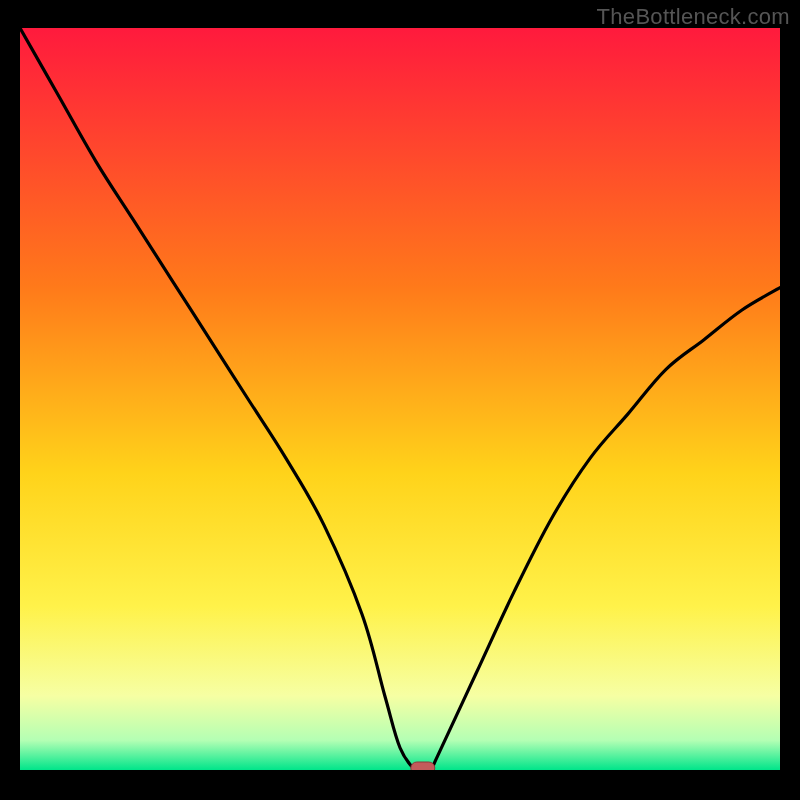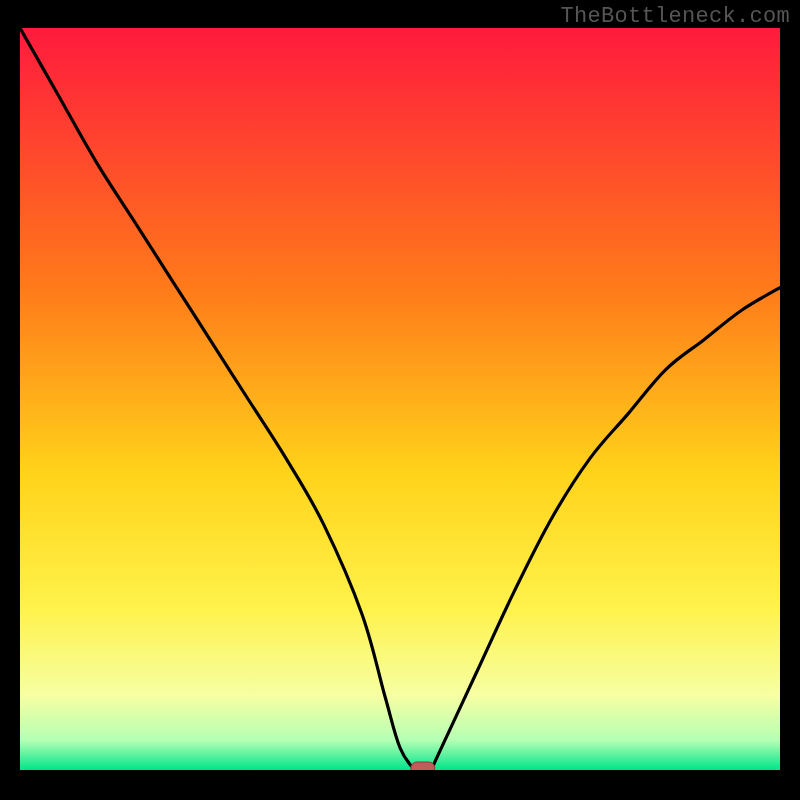--- a/index.html
+++ b/index.html
@@ -9,21 +9,20 @@
     height: 800px;
     background: #000;
     overflow: hidden;
     font-family: Arial, Helvetica, sans-serif;
   }
   .frame {
     position: relative;
     width: 800px;
     height: 800px;
     background: #000;
-    font-family: Liberation Mono, monospace;
   }
   .watermark {
     position: absolute;
     top: 4px;
     right: 10px;
     color: #555;
     font-size: 22px;
     font-weight: 500;
     z-index: 20;
     letter-spacing: 0.3px;

